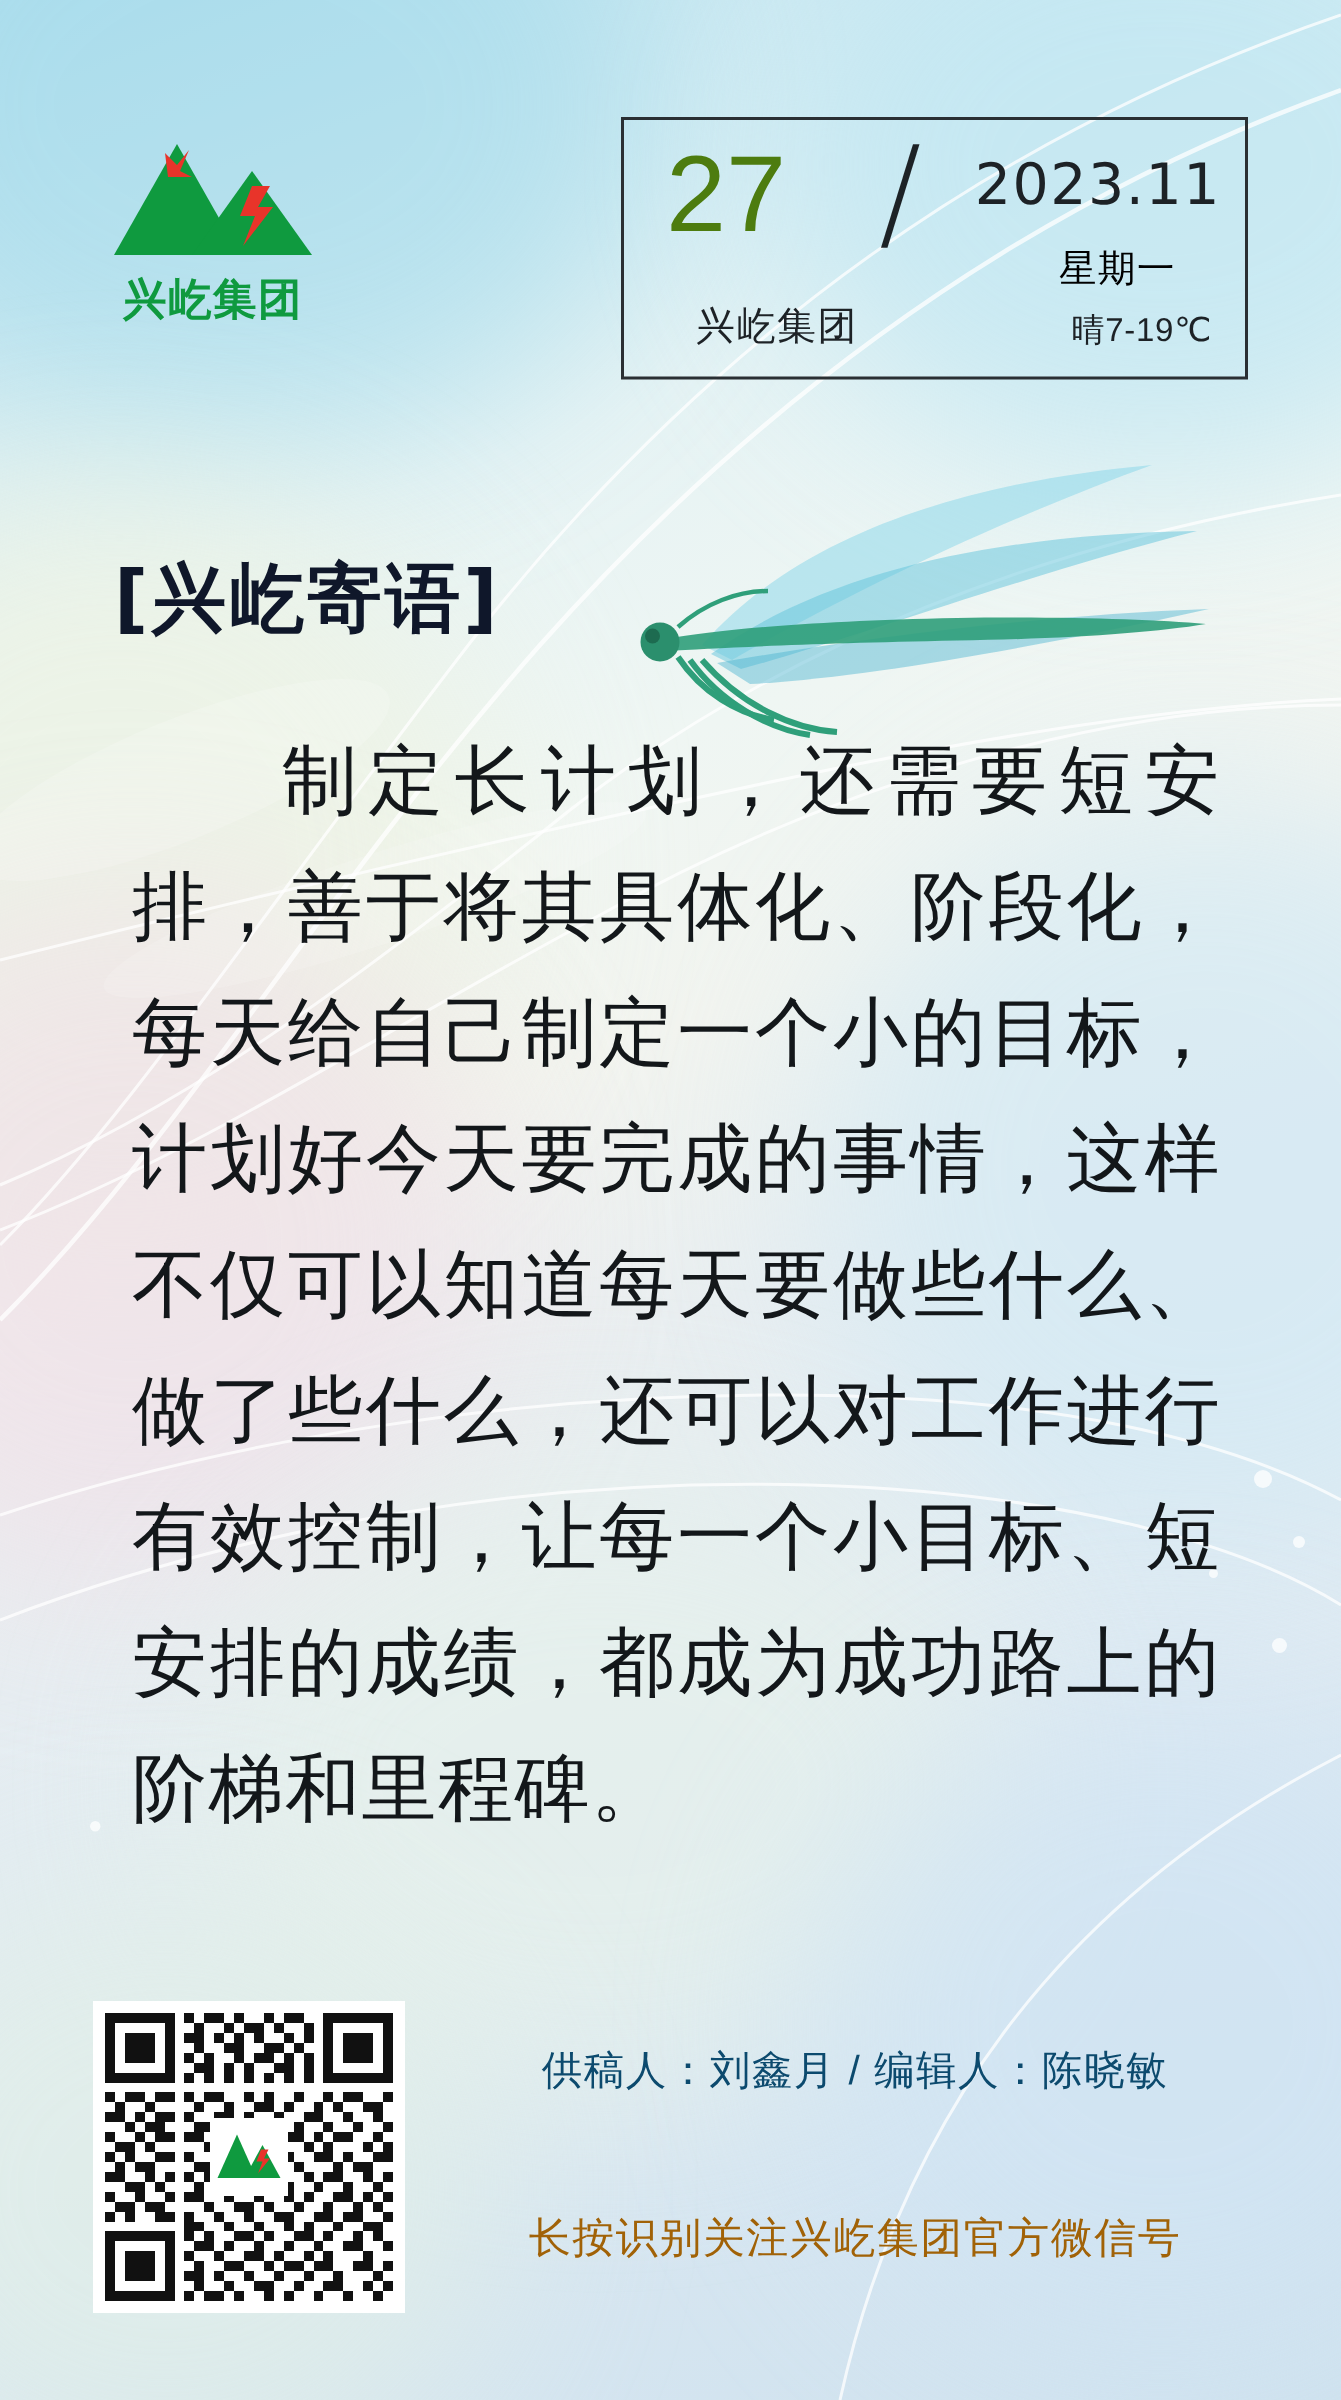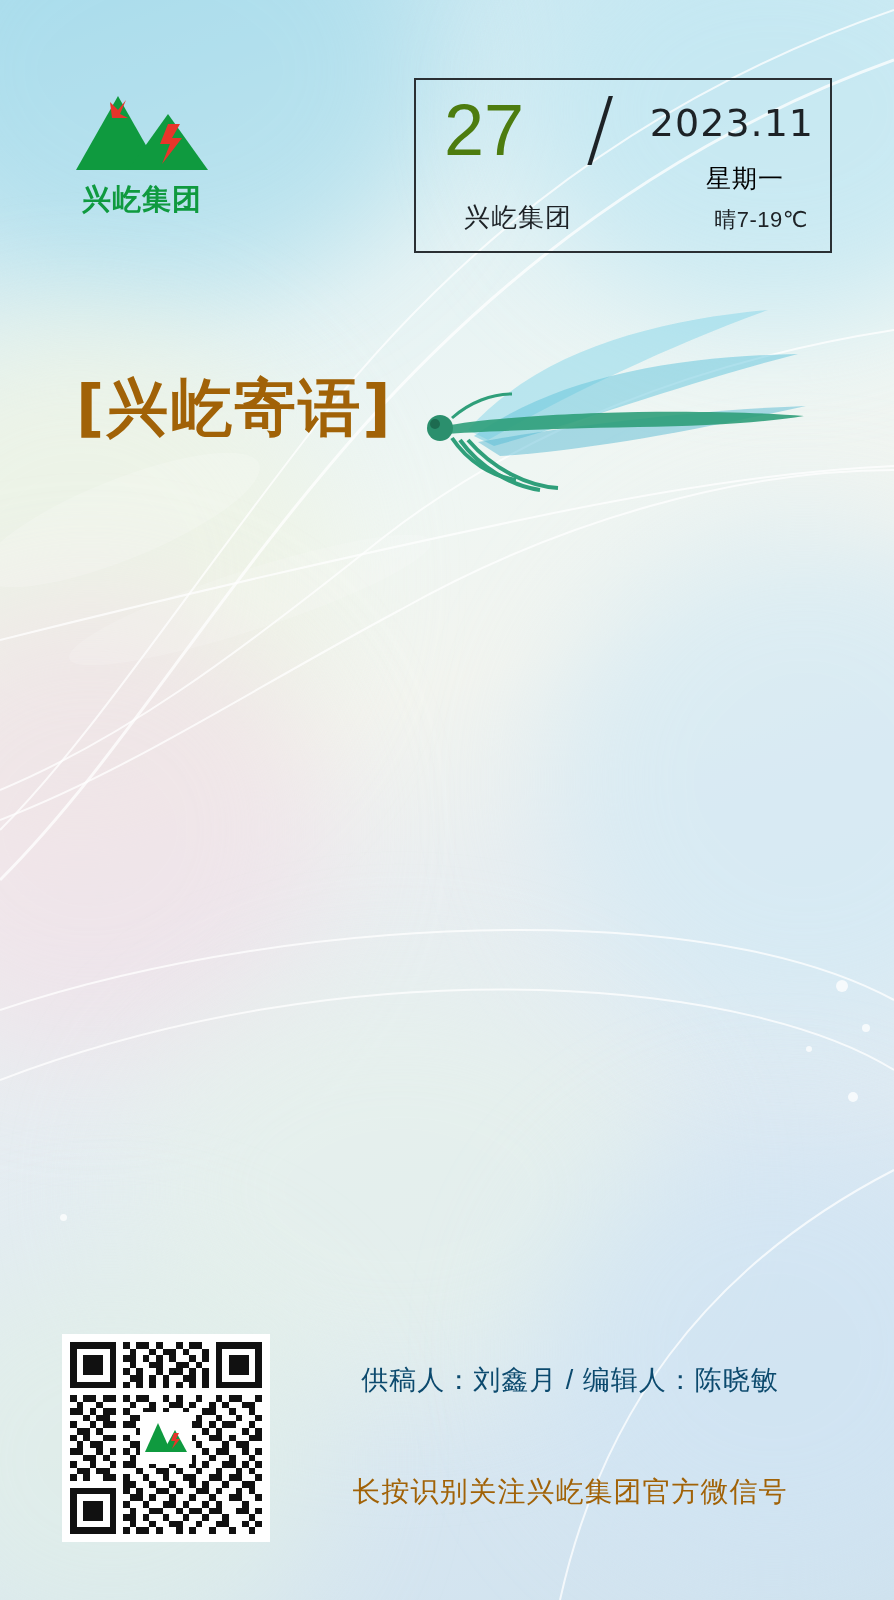--- a/index.html
+++ b/index.html
@@ -153,23 +153,23 @@
     width: 410px;
     height: 200px;
     pointer-events: none;
   }
 
   
   .section-title {
     position: absolute;
     left: 76px;
     top: 366px;
-    font-size: 62px;
+    font-size: 50px;
     font-weight: bold;
-    color: #a16207;
+    color: #0f172a;
     letter-spacing: 2px;
     font-family: "DejaVu Sans", "Liberation Sans", sans-serif;
   }
 
   .body-text {
     position: absolute;
     left: 88px;
     top: 478px;
     width: 726px;
     font-size: 50px;
@@ -308,20 +308,21 @@
       <circle cx="32" cy="118" r="13" fill="#2b8f6d"></circle>
       <circle cx="27" cy="114" r="5" fill="#1d6b50"></circle>
       <path d="M44 128 C 60 152, 84 166, 108 170" stroke="#2f9f7a" stroke-width="4" fill="none"></path>
       <path d="M52 130 C 72 158, 104 176, 132 180" stroke="#2f9f7a" stroke-width="4" fill="none"></path>
       <path d="M60 130 C 86 160, 120 176, 150 178" stroke="#2f9f7a" stroke-width="4" fill="none"></path>
       <path d="M44 108 C 62 92, 84 84, 104 84" stroke="#2f9f7a" stroke-width="3" fill="none"></path>
     </g>
   </svg>
 
   <div class="section-title">[兴屹寄语]</div>
+  <div class="body-text">制定长计划，还需要短安排，善于将其具体化、阶段化，每天给自己制定一个小的目标，计划好今天要完成的事情，这样不仅可以知道每天要做些什么、做了些什么，还可以对工作进行有效控制，让每一个小目标、短安排的成绩，都成为成功路上的阶梯和里程碑。</div>
 
   <div class="qr-card">
     <div class="qr-canvas">
       <svg viewBox="0 0 29 29" width="100%" height="100%" shape-rendering="crispEdges">
         <rect width="29" height="29" fill="#ffffff"></rect>
         <g fill="#111111">
 
           <path d="M0 0h7v7H0z"></path>
             <path d="M1 1h5v5H1z" fill="#ffffff"></path>
             <path d="M2 2h3v3H2z" fill="#111111"></path>

